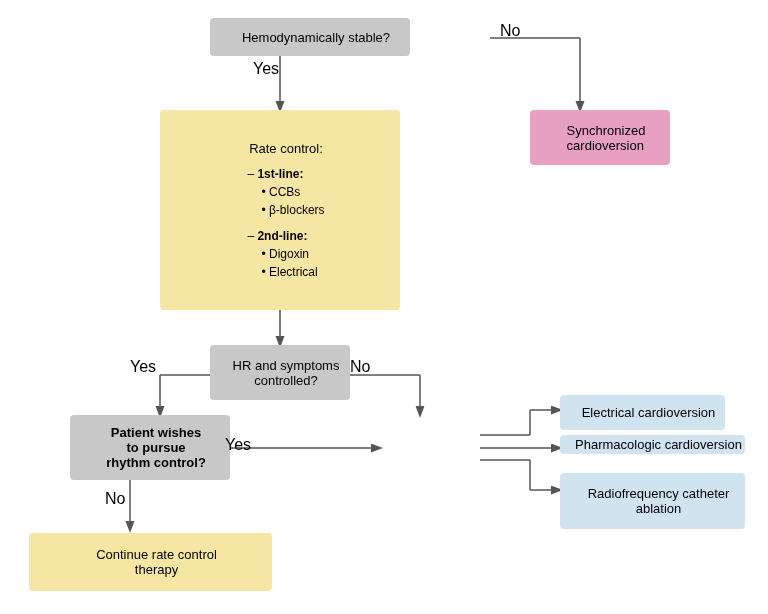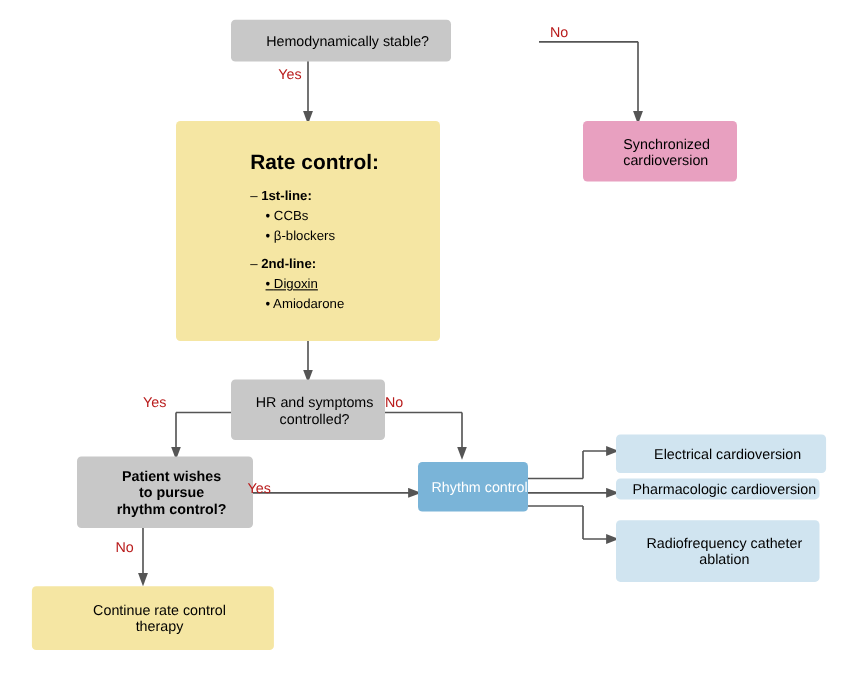--- a/index.html
+++ b/index.html
@@ -56,33 +56,33 @@
     svg.arrows {
       position: absolute;
       top: 0;
       left: 0;
       width: 768px;
       height: 614px;
       pointer-events: none;
     }
     .label-text {
       position: absolute;
-      font-size: 13px;
-      color: #b91c1c;
+      font-size: 16px;
+      color: #000000;
     }
     .node-yellow-content {
       padding: 8px 12px;
       text-align: left;
       line-height: 1.5;
     }
     .node-yellow-content .title {
       text-align: center;
-      font-weight: bold;
+      font-weight: normal;
       margin-bottom: 6px;
-      font-size: 19px;
+      font-size: 13px;
     }
     .node-yellow-content .line-item {
       font-size: 12px;
     }
     .node-yellow-content .bold {
       font-weight: bold;
     }
   </style>
 </head>
 <body>
@@ -142,22 +142,22 @@
         <span>Rate control:</span>
       </div>
       <div class="line-item">
         – <span class="bold">1st-line:</span>
       </div>
       <div class="line-item" style="margin-left:14px;">• <span>CCBs</span></div>
       <div class="line-item" style="margin-left:14px;">• <span>β-blockers</span></div>
       <div class="line-item" style="margin-top:8px;">
         – <span class="bold">2nd-line:</span>
       </div>
-      <div class="line-item" style="margin-left:14px;text-decoration:underline;">• <span>Digoxin</span></div>
-      <div class="line-item" style="margin-left:14px;">• <span>Amiodarone</span></div>
+      <div class="line-item" style="margin-left:14px;">• <span>Digoxin</span></div>
+      <div class="line-item" style="margin-left:14px;">• <span>Electrical</span></div>
     </div>
   </div>
 
   <div class="node node-pink" style="left: 530px; top: 110px; width: 140px; height: 55px; white-space: pre-line;">
     <span style="white-space: pre-line; text-align: left;">Synchronized
 cardioversion</span>
   </div>
 
   <div class="node node-gray" style="left: 210px; top: 345px; width: 140px; height: 55px; white-space: pre-line; align-items: center;">
     <span style="white-space: pre-line; text-align: center;">HR and symptoms
@@ -179,30 +179,27 @@
   </div>
 
   <div class="label-text" style="left: 225px; top: 436px;">
     <span>Yes</span>
   </div>
 
   <div class="label-text" style="left: 105px; top: 490px;">
     <span>No</span>
   </div>
 
-  <div class="node node-light-yellow" style="left: 29px; top: 533px; width: 220px; height: 58px; white-space: pre-line;">
+  <div class="node node-light-yellow" style="left: 29px; top: 533px; width: 243px; height: 58px; white-space: pre-line;">
     <span style="white-space: pre-line; text-align: center;">Continue rate control
 therapy</span>
   </div>
 
-  <div class="node node-blue" style="left: 380px; top: 420px; width: 100px; height: 45px;">
-    <span>Rhythm control</span>
-  </div>
-
-  <div class="node node-light-blue" style="left: 560px; top: 395px; width: 191px; height: 35px;">
+
+  <div class="node node-light-blue" style="left: 560px; top: 395px; width: 165px; height: 35px;">
     <span>Electrical cardioversion</span>
   </div>
 
   <div class="node node-light-blue" style="left: 560px; top: 435px; width: 185px; height: 19px;">
     <span>Pharmacologic cardioversion</span>
   </div>
 
   <div class="node node-light-blue" style="left: 560px; top: 473px; width: 185px; height: 56px; white-space: pre-line;">
     <span style="white-space: pre-line; text-align: center;">Radiofrequency catheter
 ablation</span>

